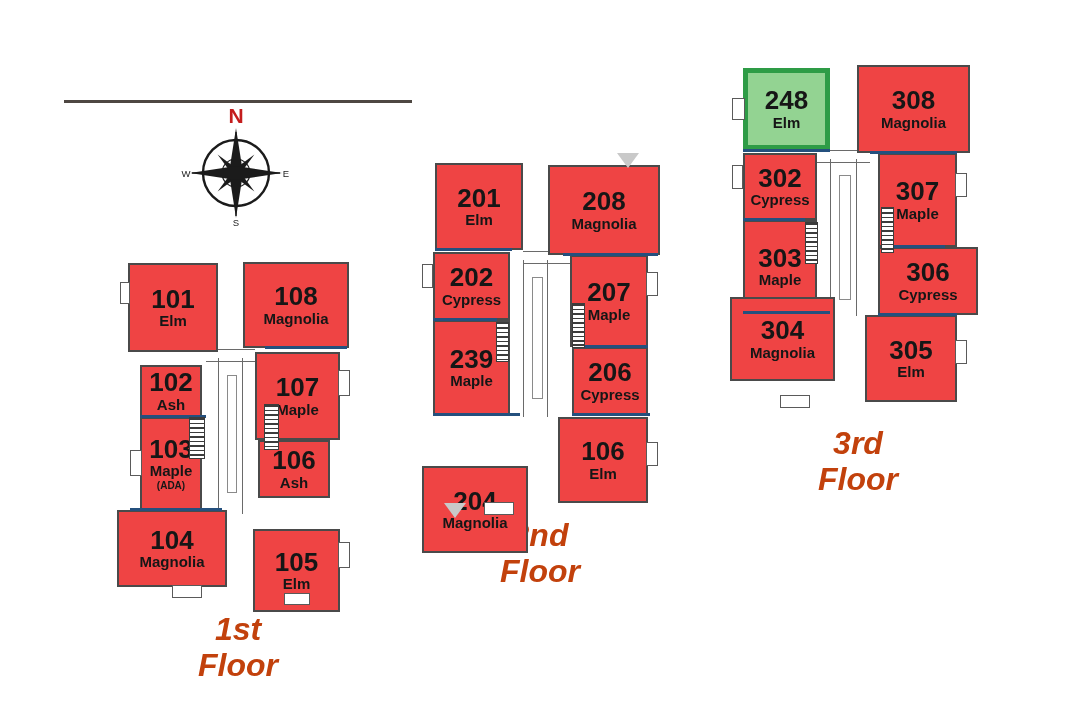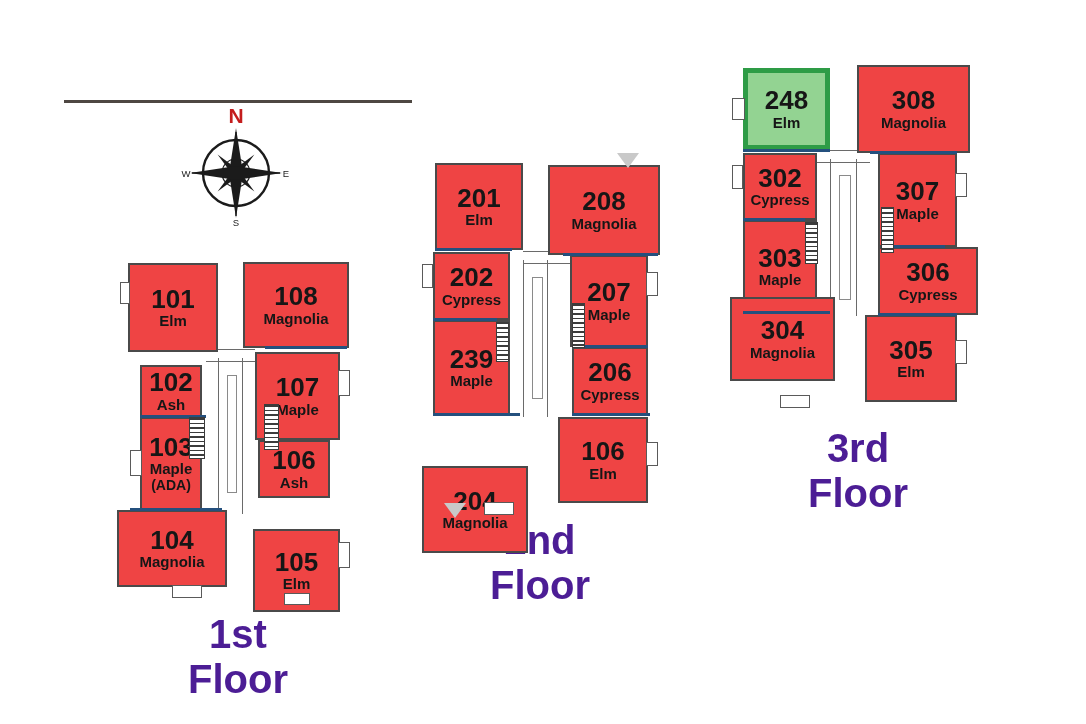--- a/index.html
+++ b/index.html
@@ -16,39 +16,39 @@
   
   .compass{position:absolute;left:180px;top:106px;}
 
   
   .plan{position:absolute;}
   .room{position:absolute;background:#ef4444;border:2px solid #4a4a4a;
         display:flex;flex-direction:column;align-items:center;justify-content:center;
         text-align:center;box-sizing:border-box;z-index:2;}
   .room .num{font-size:26px;font-weight:600;line-height:1.02;color:#161616;}
   .room .type{font-size:15px;font-weight:600;line-height:1.15;color:#161616;}
-  .room .note{font-size:14px;font-weight:600;line-height:1.15;color:#161616;}
+  .room .note{font-size:10px;font-weight:600;line-height:1.15;color:#161616;}
   .room.green{background:#93d392;border:5px solid #2e9c46;z-index:3;}
 
   .blue{position:absolute;height:3px;background:#24507e;z-index:4;}
 
   .corr-v{position:absolute;border-left:1.5px solid #6a6a6a;border-right:1.5px solid #6a6a6a;
           box-sizing:border-box;z-index:1;}
   .hall-h{position:absolute;border-top:1.5px solid #6a6a6a;border-bottom:1.5px solid #6a6a6a;
           box-sizing:border-box;z-index:1;}
   .elev{position:absolute;border:1.5px solid #8a8a8a;box-sizing:border-box;z-index:1;}
   .stair{position:absolute;border:1.5px solid #3c3c3c;box-sizing:border-box;z-index:5;
          background:repeating-linear-gradient(180deg,#3c3c3c 0 1.5px,#ffffff 1.5px 4.5px);}
   .bump{position:absolute;background:#ffffff;border:1.5px solid #5a5a5a;box-sizing:border-box;z-index:4;}
   .gable{position:absolute;width:0;height:0;z-index:4;
          border-left:11px solid transparent;border-right:11px solid transparent;
          border-top:15px solid #c9c9c9;}
 
   .floor-label{position:absolute;width:170px;text-align:center;
-               font-size:40px;font-weight:600;line-height:1.12;color:#4c1d95;}
+               font-size:32px;font-weight:600;line-height:1.12;color:#c2410c;font-style:italic;}
 </style>
 </head>
 <body>
 
 <div class="page">
 
   <div class="title-rule"></div>
 
   <svg class="compass" width="112" height="122" viewBox="0 0 112 122">
     <line x1="12" y1="67" x2="100" y2="67" stroke="#1b1b1b" stroke-width="1.4"></line>

